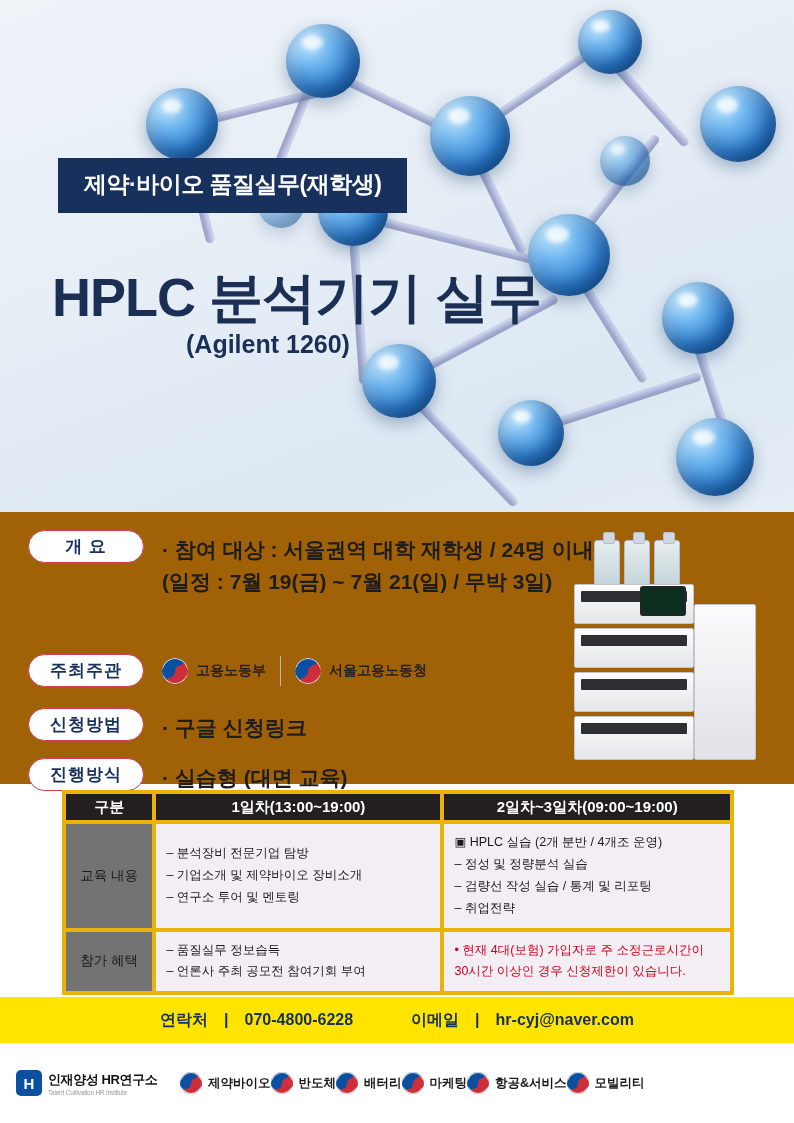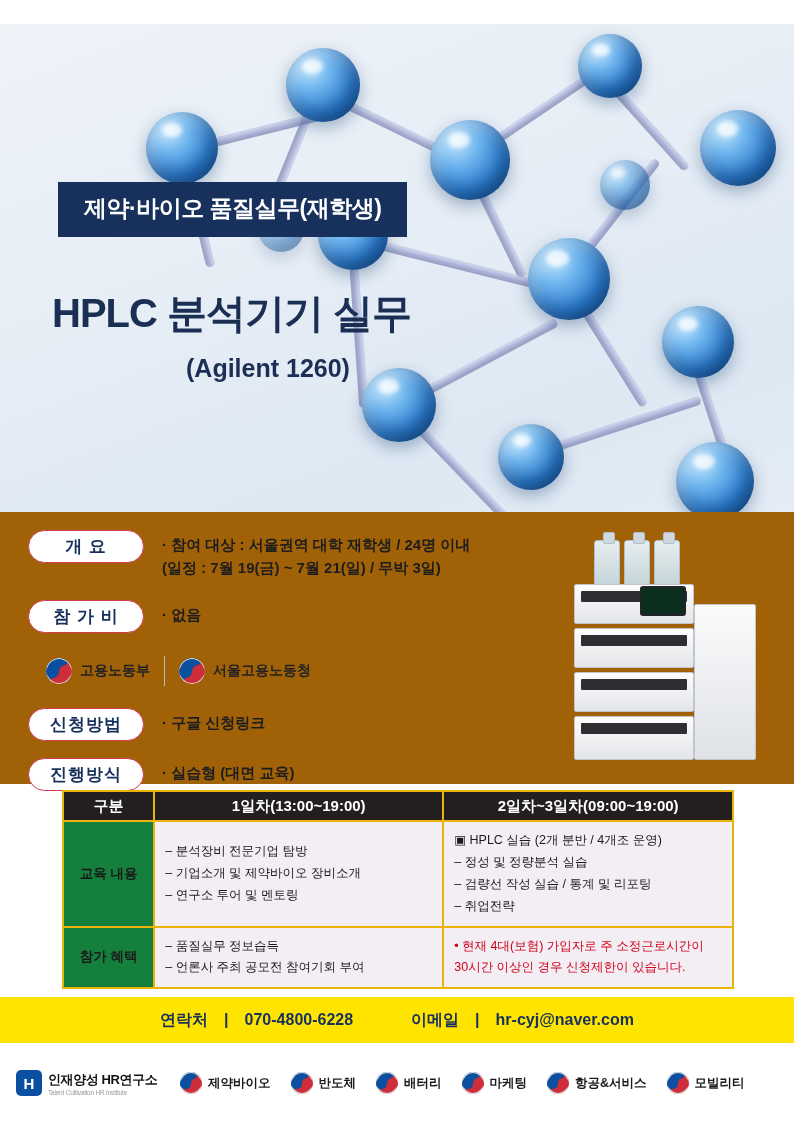--- a/index.html
+++ b/index.html
@@ -11,21 +11,20 @@
     position: relative;
     overflow: hidden;
   }
 
   
   .hero {
     position: relative;
     width: 794px; height: 586px;
     background: linear-gradient(160deg,#eef3f8 0%, #e7eef6 35%, #dde8f3 70%, #e9f0f7 100%);
     overflow: hidden;
-    margin-top: 24px;
   }
   .molecule { position:absolute; inset:0; }
   .bond {
     position:absolute; background:#9aa3d6; opacity:.75; transform-origin: 0 50%;
     height:9px; border-radius:5px;
     box-shadow: inset 0 -3px 4px rgba(0,0,0,.18), inset 0 3px 4px rgba(255,255,255,.5);
   }
   .atom {
     position:absolute; border-radius:50%;
     background: radial-gradient(circle at 32% 28%, #bfe4fb 0%, #6fb6ee 28%, #2f7fd0 62%, #14508f 100%);
@@ -39,21 +38,21 @@
   .badge {
     position:absolute; left:58px; top:158px;
     background:#17305c; color:#fff;
     font-size:23px; font-weight:bold;
     padding:11px 26px 13px 26px;
     letter-spacing:-.5px;
     white-space:nowrap;
   }
   .title-main {
     position:absolute; left:52px; top:262px;
-    font-size:40px; font-weight:bold; color:#1b2f55;
+    font-size:54px; font-weight:bold; color:#1b2f55;
     letter-spacing:-1px; white-space:nowrap;
   }
   .title-sub {
     position:absolute; left:186px; top:330px;
     font-size:25px; font-weight:bold; color:#1b2f55;
     white-space:nowrap;
   }
 
   
   .info {
@@ -62,21 +61,21 @@
   }
   .row { position:absolute; left:28px; display:flex; align-items:flex-start; }
   .pill {
     width:116px; height:33px; border:1.6px solid #d43c56; border-radius:17px;
     color:#17305c; font-weight:bold; font-size:17px;
     display:flex; align-items:center; justify-content:center;
     letter-spacing: 1px;
     background:#fff;
     flex:0 0 auto;
   }
-  .rowtext { margin-left:18px; color:#1d1d1d; font-size:15px; font-weight:bold; line-height:1.5; padding-top:4px;}
+  .rowtext { margin-left:18px; color:#1d1d1d; font-size:21px; font-weight:bold; line-height:1.5; padding-top:4px;}
   .rowtext .l2 { display:block; }
 
   .orgrow { margin-left:18px; display:flex; align-items:center; gap:14px; padding-top:2px;}
   .orgitem { display:flex; align-items:center; gap:8px; }
   .taeguk {
     width:26px; height:26px; border-radius:50%;
     background:
       radial-gradient(circle at 50% 50%, transparent 0, transparent 100%),
       linear-gradient(135deg,#0b50a0 0 50%, #cd2e3a 50% 100%);
     position:relative; flex:0 0 auto;
@@ -116,29 +115,29 @@
   .bottle::before{
     content:""; position:absolute; left:8px; top:-9px; width:10px; height:10px;
     background:#cfd8e0; border:1px solid #aebfcd; border-radius:2px;
   }
 
   
   .tbl {
     position:absolute; left:62px; top:790px; width:672px;
     border-collapse:collapse; font-size:12.5px;
   }
-  .tbl th, .tbl td { border:2px solid #eab308; }
+  .tbl th, .tbl td { border:4px solid #eab308; }
   .tbl thead th {
     background:#231f20; color:#fff; font-size:15px; font-weight:bold; height:30px;
   }
   .tbl .c1 { width:92px; }
   .tbl .c2 { width:290px; }
   .tbl .c3 { width:290px; }
   .tbl tbody td { background:#f3eef4; vertical-align:middle; padding:8px 10px; color:#1a1a1a; }
-  .tbl tbody td.lbl { text-align:center; font-weight:bold; font-size:13.5px; background:#15803d; }
+  .tbl tbody td.lbl { text-align:center; font-weight:normal; font-size:13.5px; background:#737373; }
   .tbl ul { margin:0; padding:0; list-style:none; }
   .tbl li { line-height:1.75; white-space:nowrap; }
   .red { color:#d0021b; }
 
   
   .contact {
     position:absolute; left:0; top:997px; width:794px; height:46px;
     background:#ffe400; display:flex; align-items:center; justify-content:center; gap:58px;
     color:#17305c; font-weight:bold; font-size:16px;
   }
@@ -150,21 +149,21 @@
     position:absolute; left:0; top:1043px; width:794px; height:80px;
     background:#fff; display:flex; align-items:center; padding:0 16px;
   }
   .logo { display:flex; align-items:center; gap:6px; width:150px; }
   .logo-mark{
     width:26px;height:26px;border-radius:5px;background:#0b50a0;color:#fff;
     font-weight:bold;font-size:15px;display:flex;align-items:center;justify-content:center;
   }
   .logo-txt b{ display:block; font-size:13px; color:#111; letter-spacing:-.4px;}
   .logo-txt span{ display:block; font-size:6.5px; color:#9a9a9a; letter-spacing:-.2px;}
-  .sectors{ display:flex; align-items:center; gap:20px; margin-left:14px;}
+  .sectors{ display:flex; align-items:center; margin-left:14px;}
   .sector{ display:flex; align-items:center; gap:6px;}
   .sector .taeguk{ width:22px;height:22px;}
   .sector .taeguk::before,.sector .taeguk::after{ width:11px;height:11px;}
   .sector .taeguk::before{ top:5.5px;} .sector .taeguk::after{ top:5.5px;}
   .sector span{ font-size:12.5px; font-weight:bold; color:#1a1a1a; white-space:nowrap;}
 </style>
 </head>
 <body>
 
 <div class="hero">
@@ -231,26 +230,23 @@
   </div>
 
   <div class="row" style="top:18px;">
     <div class="pill">개    요</div>
     <div class="rowtext">
       <span class="l2">· 참여 대상 : 서울권역 대학 재학생 / 24명 이내</span>
       <span class="l2">(일정 : 7월 19(금) ~ 7월 21(일) / 무박 3일)</span>
     </div>
   </div>
 
-  <div class="row" style="top:88px;">
-    <div class="pill">참 가 비</div>
-    <div class="rowtext">· 없음</div>
-  </div>
 
   <div class="row" style="top:142px;">
+    <div class="pill">주최주관</div>
     <div class="orgrow">
       <div class="orgitem">
         <div class="taeguk"></div>
         <div class="orglabel">고용노동부</div>
       </div>
       <div class="divider-v"></div>
       <div class="orgitem">
         <div class="taeguk"></div>
         <div class="orglabel">서울고용노동청</div>
       </div>

